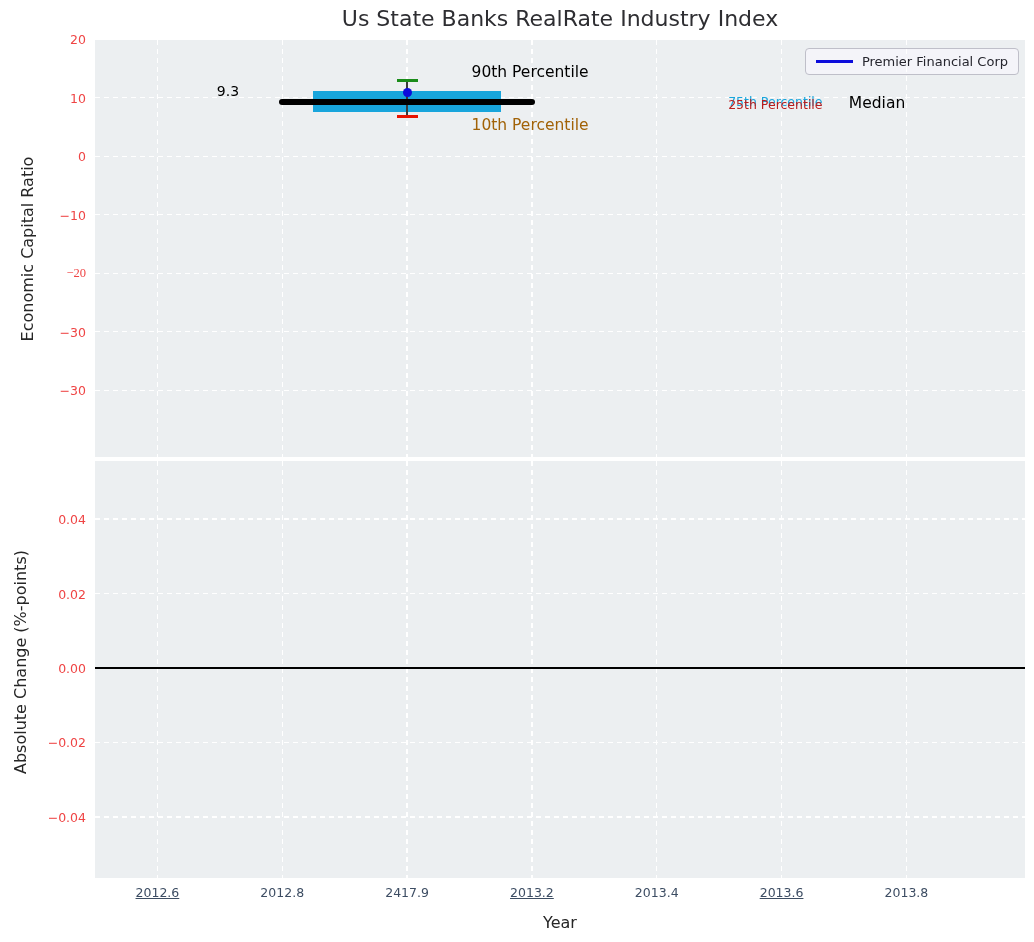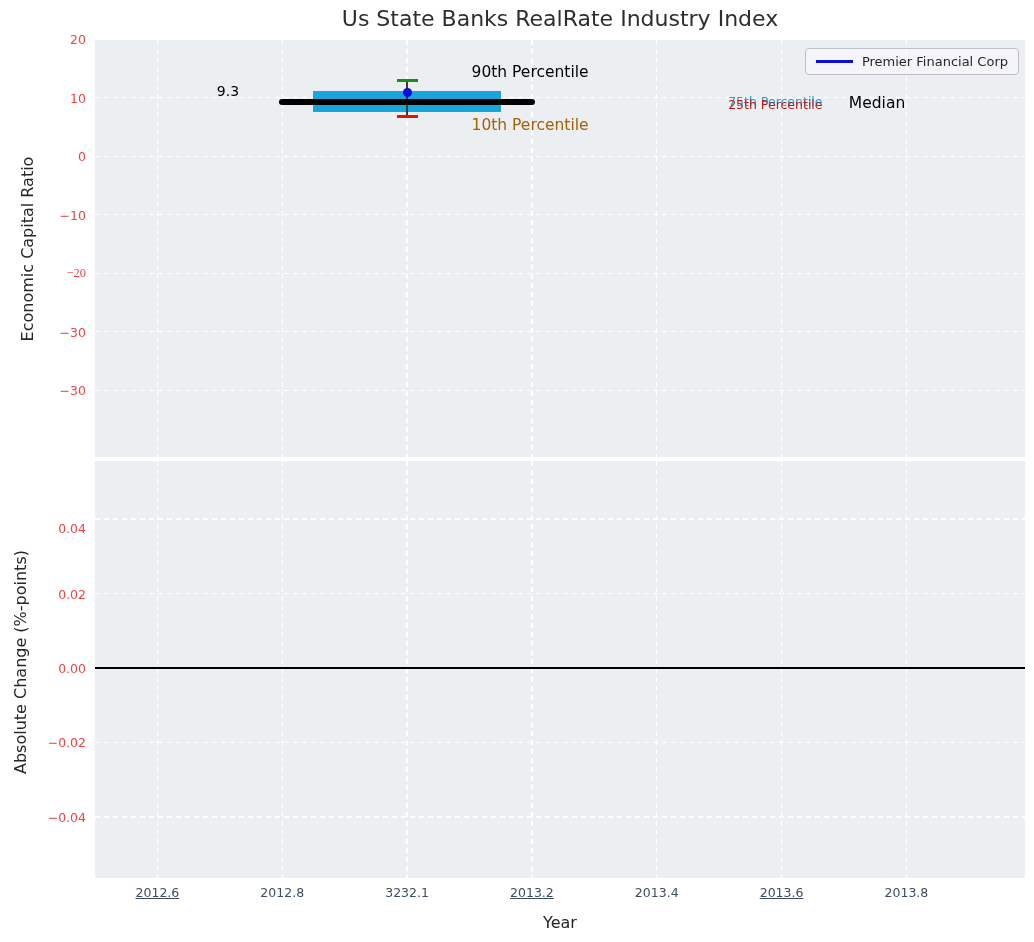--- a/index.html
+++ b/index.html
@@ -78,33 +78,33 @@
       <div class="grid-h" style="top: 131.946px;"></div>
       <div class="grid-h" style="top: 206.411px;"></div>
       <div class="grid-h" style="top: 280.875px;"></div>
       <div class="grid-h" style="top: 355.339px;"></div>
       <div class="zero-line" style="top: 206.011px;"></div>
     </div>
 
   <div id="tick-layer">
       <div class="xtick" style="left: 155.416px; top: 885px; text-decoration: underline;">2012.6</div>
       <div class="xtick" style="left: 280.248px; top: 885px;">2012.8</div>
-      <div class="xtick" style="left: 405.081px; top: 885px;">3232.1</div>
+      <div class="xtick" style="left: 405.081px; top: 885px;">2417.9</div>
       <div class="xtick" style="left: 529.913px; top: 885px; text-decoration: underline;">2013.2</div>
       <div class="xtick" style="left: 654.745px; top: 885px; text-align: center;">2013.4</div>
       <div class="xtick" style="left: 779.577px; top: 885px; text-decoration: underline;">2013.6</div>
       <div class="xtick" style="left: 904.409px; top: 885px;">2013.8</div>
       <div class="ytick" style="top: 39.4151px;">20</div>
       <div class="ytick" style="top: 97.9004px;">10</div>
       <div class="ytick" style="top: 156.386px;">0</div>
       <div class="ytick" style="top: 214.871px;">−10</div>
       <div class="ytick" style="top: 273.356px; font-family: Liberation Serif, serif;">−20</div>
       <div class="ytick" style="top: 331.842px;">−30</div>
       <div class="ytick" style="top: 390.327px;">−30</div>
-      <div class="ytick" style="top: 519.082px; margin-top: 9px;">0.04</div>
+      <div class="ytick" style="top: 519.082px;">0.04</div>
       <div class="ytick" style="top: 593.546px;">0.02</div>
       <div class="ytick" style="top: 668.011px;">0.00</div>
       <div class="ytick" style="top: 742.475px;">−0.02</div>
       <div class="ytick" style="top: 816.939px;">−0.04</div>
     </div>
 
   <div id="ylabel-top" class="axis-label">Economic Capital Ratio</div>
   <div id="ylabel-bottom" class="axis-label">Absolute Change (%-points)</div>
   <div id="xlabel" class="axis-label">Year</div>
 </div>

